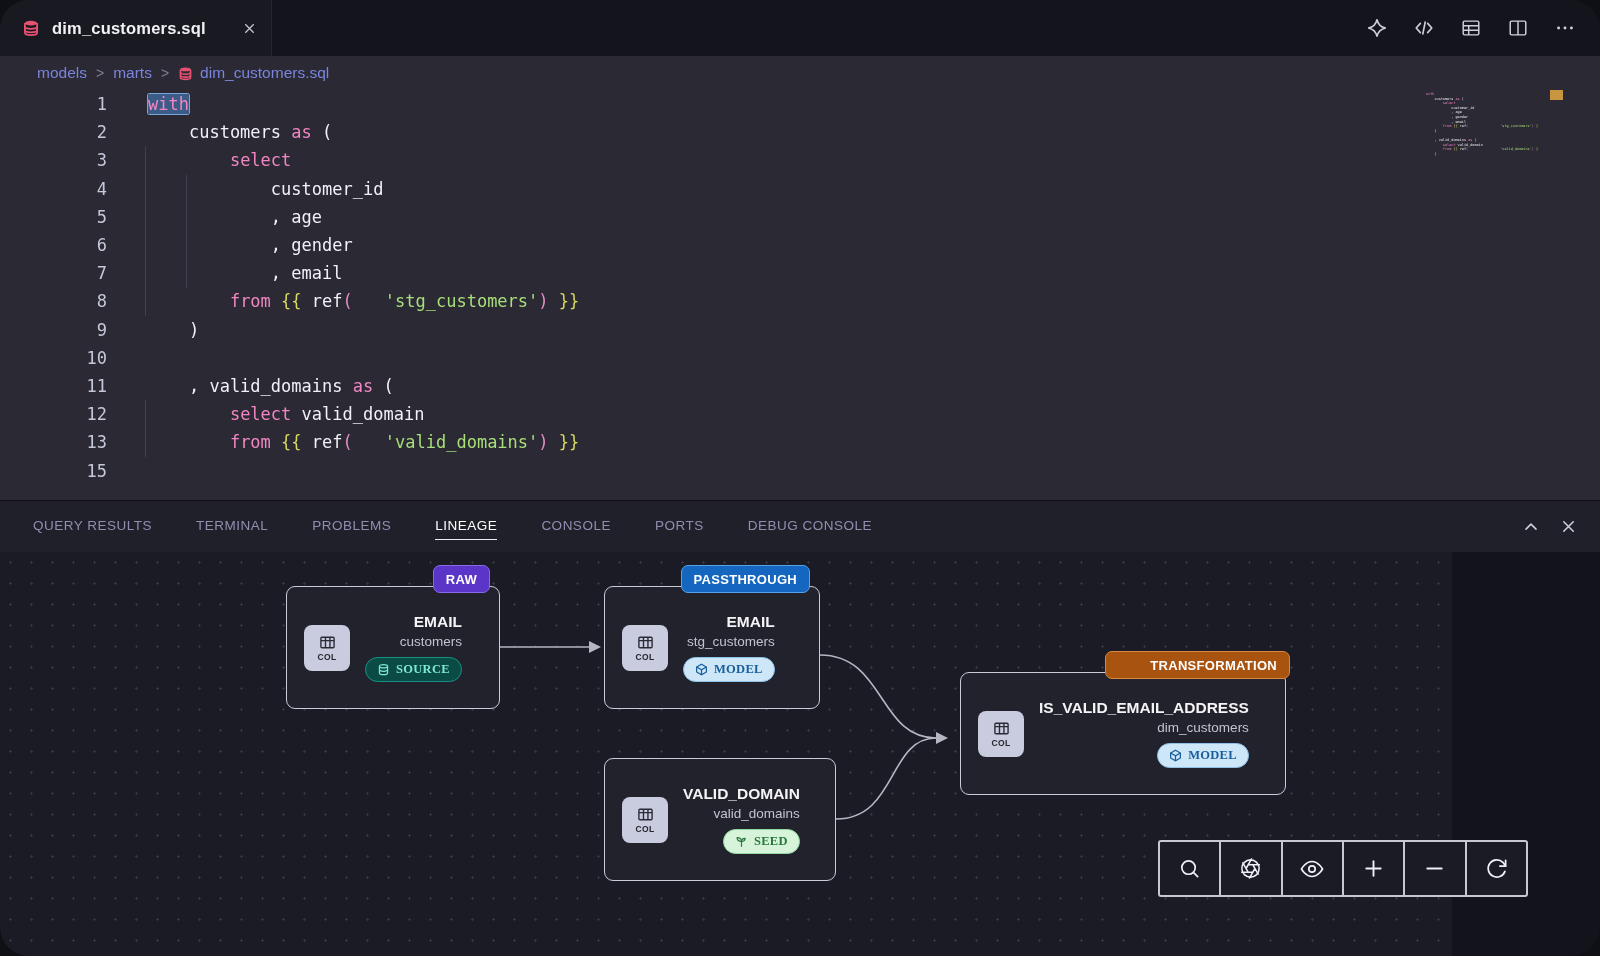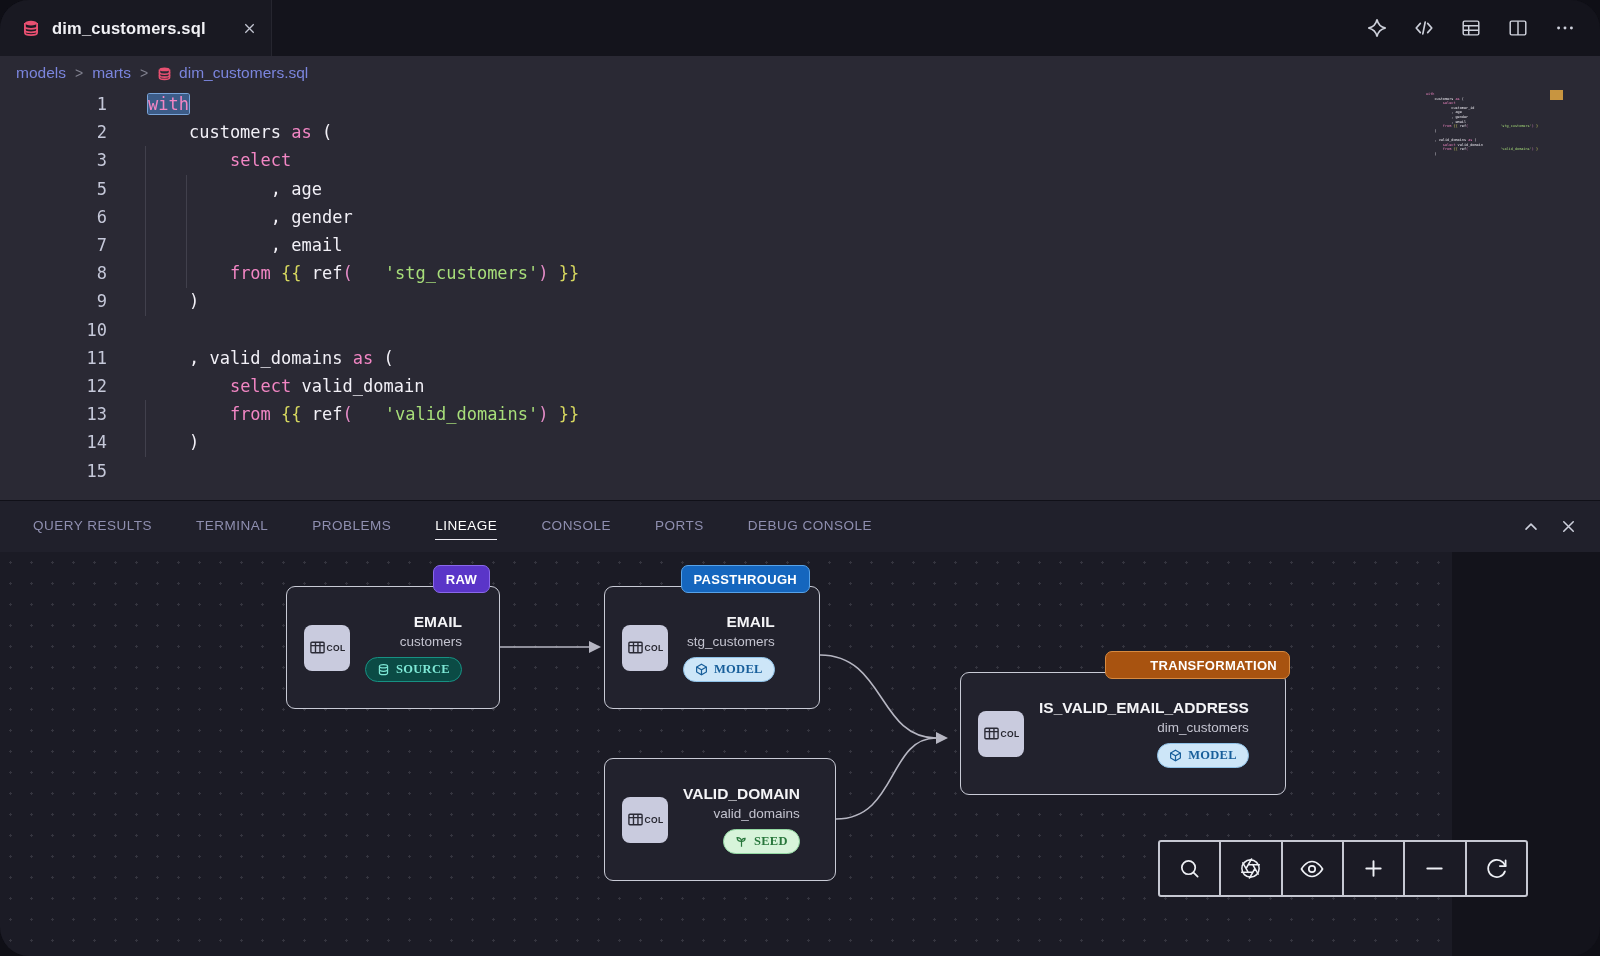--- a/index.html
+++ b/index.html
@@ -9,21 +9,21 @@
   
   .tabbar { position:absolute; top:0; left:0; width:1600px; height:56px; background:#14141c; display:flex; align-items:stretch; }
   .etab { width:272px; display:flex; align-items:center; gap:12px; padding:0 14px 0 22px; background:#191922; border-right:1px solid #26262f; cursor:pointer; }
   .etab-title { flex:1; color:#f1f1f5; font-size:16.5px; font-weight:600; letter-spacing:.2px; white-space:nowrap; }
   .tab-close { display:flex; align-items:center; color:#c3c6d2; }
   .tabbar-right { margin-left:auto; display:flex; align-items:center; gap:21px; padding-right:22px; color:#ced1db; }
   .tb-ic { display:flex; align-items:center; justify-content:center; width:26px; height:26px; cursor:pointer; }
 
   
   .main { position:absolute; top:56px; left:0; width:1600px; height:444px; background:#2a2934; }
-  .breadcrumb { height:34px; display:flex; align-items:center; gap:9px; padding-left:16px; font-size:15.5px; color:#7b85dd; }
+  .breadcrumb { height:34px; display:flex; align-items:center; gap:9px; padding-left:37px; font-size:15.5px; color:#7b85dd; }
   .bc-sep { color:#81818f; font-size:14px; }
   .bc-item { cursor:pointer; }
   .bc-file { display:flex; align-items:center; gap:7px; }
 
   .codewrap { position:absolute; top:34px; left:0; right:0; bottom:0; overflow:hidden;
               font-family:"DejaVu Sans Mono", monospace; font-size:17px; line-height:28.2px; }
   .code-line { white-space:pre;padding-left:44px; }
   .ln { display:inline-block; width:63px; text-align:right; color:#c5c8d9; }
   .lc { padding-left:41px; }
   .tok.kw { color:#f286c4; }
@@ -48,21 +48,21 @@
   .panel-actions { margin-left:auto; display:flex; align-items:center; gap:18px; padding-right:22px; color:#cdd0dc; }
   .pa-ic { display:flex; align-items:center; cursor:pointer; }
 
   
   .canvas { position:absolute; top:552px; left:0; width:1452px; height:404px; background:#1b1b25;
             background-image:radial-gradient(circle, #35353f 1.1px, transparent 1.3px); background-size:21px 21px;text-align:right; }
   .edges { position:absolute; inset:0; }
 
   .node { position:absolute; height:123px; background:#22222d; border:1.4px solid #c9cbd6; border-radius:9px; cursor:pointer; }
   .nbody { display:flex; align-items:center; gap:15px; padding:0 17px; height:100%; }
-  .colicon { width:46px; height:46px; flex:0 0 46px; background:#c9cbde; border-radius:8px; display:flex; flex-direction:row;
+  .colicon { width:46px; height:46px; flex:0 0 46px; background:#c9cbde; border-radius:8px; display:flex; flex-direction:column;
              align-items:center; justify-content:center; gap:1px; color:#26262f; font-size:8.5px; font-weight:700; letter-spacing:.3px; }
   .ntext { min-width:0; }
   .ntitle { font-size:15.5px; font-weight:600; color:#f4f4f7; margin-bottom:3px; white-space:nowrap; }
   .nsub { font-size:13.5px; color:#c3c3cf; margin-bottom:8px; white-space:nowrap; }
   .chip { display:inline-flex; align-items:center; gap:6px; height:25px; padding:0 11px; border-radius:13px;
           font-size:12.5px; font-weight:700; letter-spacing:.3px; border:1px solid transparent;font-family:Liberation Serif, serif; }
   .chip.source { background:#0b4b45; border-color:#179183; color:#7ee8d6; }
   .chip.model  { background:#cde6f8; border-color:#8fc2e8; color:#175e9a; }
   .chip.seed   { background:#d7f4da; border-color:#93d8a2; color:#28773c; }
   .nbadge { position:absolute; top:-22px; right:9px; height:28px; display:flex; align-items:center; padding:0 12px;
@@ -151,30 +151,30 @@
         </span>
         <span>dim_customers.sql</span>
       </span>
     </div>
 
     <div class="codewrap">
       <div id="code-lines">
           <div class="code-line"><span class="ln">1</span><span class="lc"><span class="tok kw sel">with</span></span></div>
           <div class="code-line"><span class="ln">2</span><span class="lc"><span class="tok id">    customers </span><span class="tok kw">as</span><span class="tok id"> (</span></span></div>
           <div class="code-line"><span class="ln">3</span><span class="lc"><span class="tok id">        </span><span class="tok kw">select</span></span></div>
+          <div class="code-line"><span class="ln">4</span><span class="lc"><span class="tok id">            customer_id</span></span></div>
           <div class="code-line"><span class="ln">5</span><span class="lc"><span class="tok id">            , age</span></span></div>
           <div class="code-line"><span class="ln">6</span><span class="lc"><span class="tok id">            , gender</span></span></div>
           <div class="code-line"><span class="ln">7</span><span class="lc"><span class="tok id">            , email</span></span></div>
           <div class="code-line"><span class="ln">8</span><span class="lc"><span class="tok id">        </span><span class="tok kw">from</span><span class="tok id"> </span><span class="tok brace">{{</span><span class="tok id"> ref</span><span class="tok par">(</span><span class="tok str">'stg_customers'</span><span class="tok par">)</span><span class="tok id"> </span><span class="tok brace">}}</span></span></div>
           <div class="code-line"><span class="ln">9</span><span class="lc"><span class="tok id">    )</span></span></div>
           <div class="code-line"><span class="ln">10</span><span class="lc"></span></div>
           <div class="code-line"><span class="ln">11</span><span class="lc"><span class="tok id">    , valid_domains </span><span class="tok kw">as</span><span class="tok id"> (</span></span></div>
           <div class="code-line"><span class="ln">12</span><span class="lc"><span class="tok id">        </span><span class="tok kw">select</span><span class="tok id"> valid_domain</span></span></div>
           <div class="code-line"><span class="ln">13</span><span class="lc"><span class="tok id">        </span><span class="tok kw">from</span><span class="tok id"> </span><span class="tok brace">{{</span><span class="tok id"> ref</span><span class="tok par">(</span><span class="tok str">'valid_domains'</span><span class="tok par">)</span><span class="tok id"> </span><span class="tok brace">}}</span></span></div>
-          <div class="code-line"><span class="ln">14</span><span class="lc"><span class="tok id">    )</span></span></div>
           <div class="code-line"><span class="ln">15</span><span class="lc"></span></div>
         </div>
       <div class="iguide" style="left:145px; top:56px; height:170px;"></div>
       <div class="iguide" style="left:186px; top:85px; height:113px;"></div>
       <div class="iguide" style="left:145px; top:310px; height:57px;"></div>
       <div class="minimap" id="minimap-content">
           <div class="mm-line"><span class="tok kw">with</span></div>
           <div class="mm-line"><span class="tok id">    customers </span><span class="tok kw">as</span><span class="tok id"> (</span></div>
           <div class="mm-line"><span class="tok id">        </span><span class="tok kw">select</span></div>
           <div class="mm-line"><span class="tok id">            customer_id</span></div>

